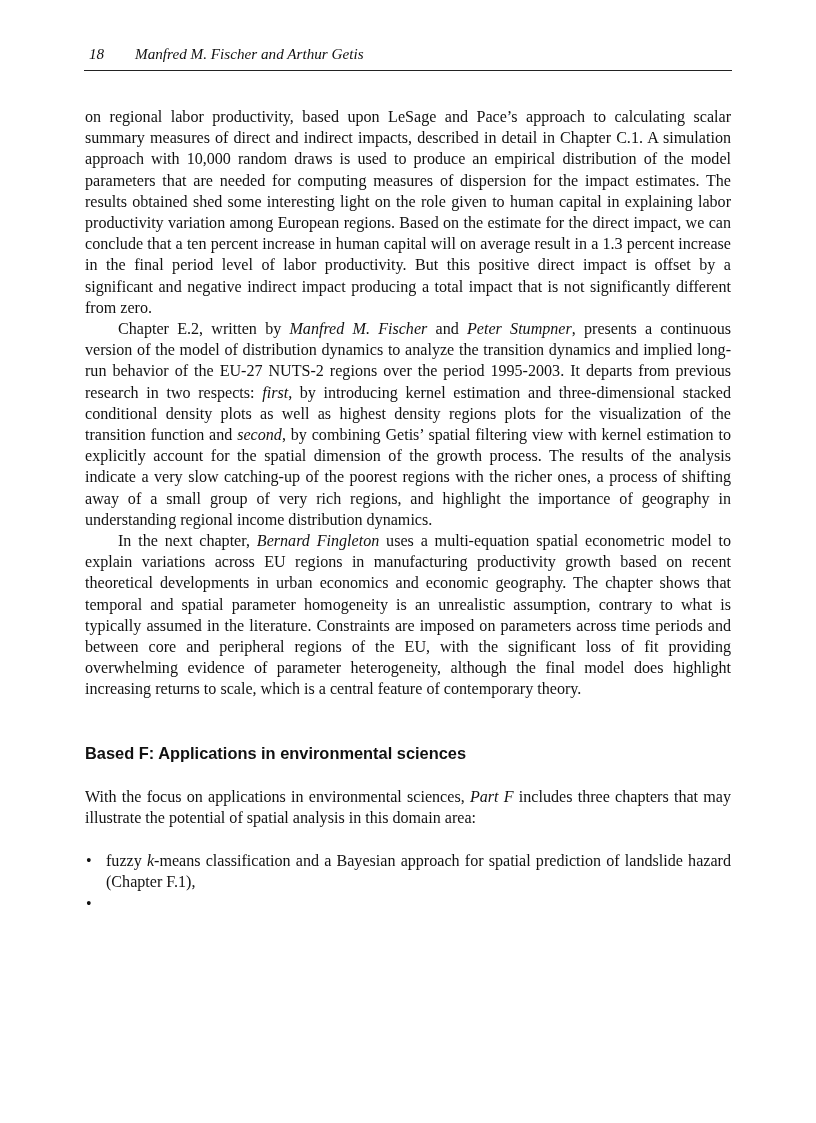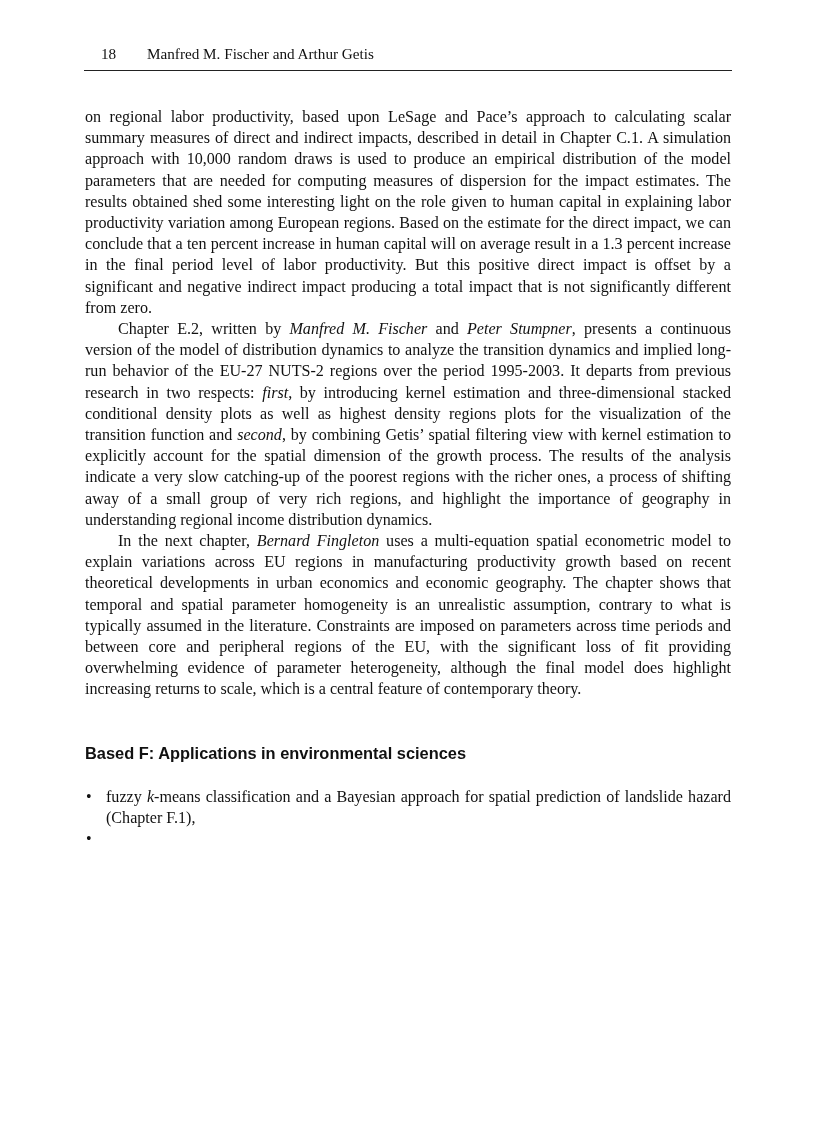--- a/index.html
+++ b/index.html
@@ -2,22 +2,22 @@
 <html><head>
 <meta charset="utf-8">
 <style>
   html, body { margin: 0; padding: 0; background: #ffffff; }
   body { width: 816px; height: 1123px; position: relative; overflow: hidden; }
   .page {
     position: absolute; left: 85px; top: 0; width: 646px;
     font-family: "Liberation Serif", serif; color: #111;
   }
   .running-head {
-    position: absolute; top: 44px; left: 16px; width: 646px;
-    font-size: 15.2px; line-height: 20px;
+    position: absolute; top: 44px; left: 4px; width: 646px;
+    font-style: italic; font-size: 15.2px; line-height: 20px;
     white-space: nowrap;
   }
   .running-head .pageno { display: inline-block; width: 46px; }
   .head-rule {
     position: absolute; top: 70px; left: -1px; width: 648px; height: 0;
     border-top: 1.6px solid #222;
   }
   .body-text {
     position: absolute; top: 88px; left: 0; width: 646px;
     font-size: 16.1px; line-height: 21.2px;
@@ -48,20 +48,21 @@
   </div>
   <div class="head-rule"></div>
 
   <div class="body-text">
     <p>on regional labor productivity, based upon LeSage and Pace’s approach to calculating scalar summary measures of direct and indirect impacts, described in detail in Chapter C.1. A simulation approach with 10,000 random draws is used to produce an empirical distribution of the model parameters that are needed for computing measures of dispersion for the impact estimates. The results obtained shed some interesting light on the role given to human capital in explaining labor productivity variation among European regions. Based on the estimate for the direct impact, we can conclude that a ten percent increase in human capital will on average result in a 1.3 percent increase in the final period level of labor productivity. But this positive direct impact is offset by a significant and negative indirect impact producing a total impact that is not significantly different from zero.</p>
     <p class="indent">Chapter E.2, written by <em>Manfred M. Fischer</em> and <em>Peter Stumpner</em>, presents a continuous version of the model of distribution dynamics to analyze the transition dynamics and implied long-run behavior of the EU-27 NUTS-2 regions over the period 1995-2003. It departs from previous research in two respects: <em>first</em>, by introducing kernel estimation and three-dimensional stacked conditional density plots as well as highest density regions plots for the visualization of the transition function and <em>second</em>, by combining Getis’ spatial filtering view with kernel estimation to explicitly account for the spatial dimension of the growth process. The results of the analysis indicate a very slow catching-up of the poorest regions with the richer ones, a process of shifting away of a small group of very rich regions, and highlight the importance of geography in understanding regional income distribution dynamics.</p>
     <p class="indent">In the next chapter, <em>Bernard Fingleton</em> uses a multi-equation spatial econometric model to explain variations across EU regions in manufacturing productivity growth based on recent theoretical developments in urban economics and economic geography. The chapter shows that temporal and spatial parameter homogeneity is an unrealistic assumption, contrary to what is typically assumed in the literature. Constraints are imposed on parameters across time periods and between core and peripheral regions of the EU, with the significant loss of fit providing overwhelming evidence of parameter heterogeneity, although the final model does highlight increasing returns to scale, which is a central feature of contemporary theory.</p>
 
     <h2 class="section-title">Based F: Applications in environmental sciences</h2>
 
+    <p class="after-title">With the focus on applications in environmental sciences, <em>Part F</em> includes three chapters that may illustrate the potential of spatial analysis in this domain area:</p>
 
     <ul class="bullets">
       <li>
         <span class="bullet">•</span>
         <span>fuzzy <em>k</em>-means classification and a Bayesian approach for spatial prediction of landslide hazard (Chapter F.1),</span>
       </li>
       <li>
         <span class="bullet">•</span>
       </li>
     </ul>

